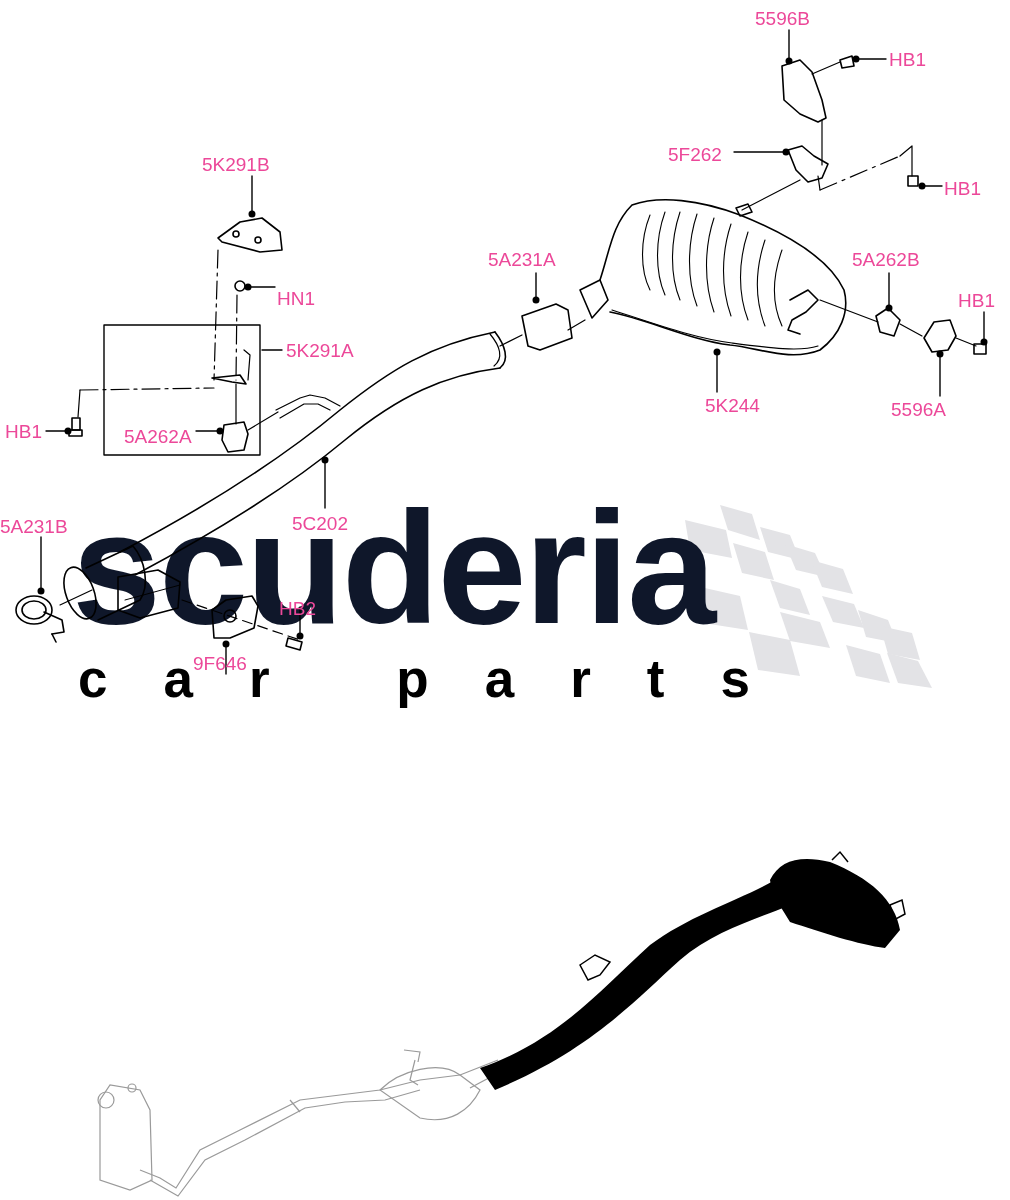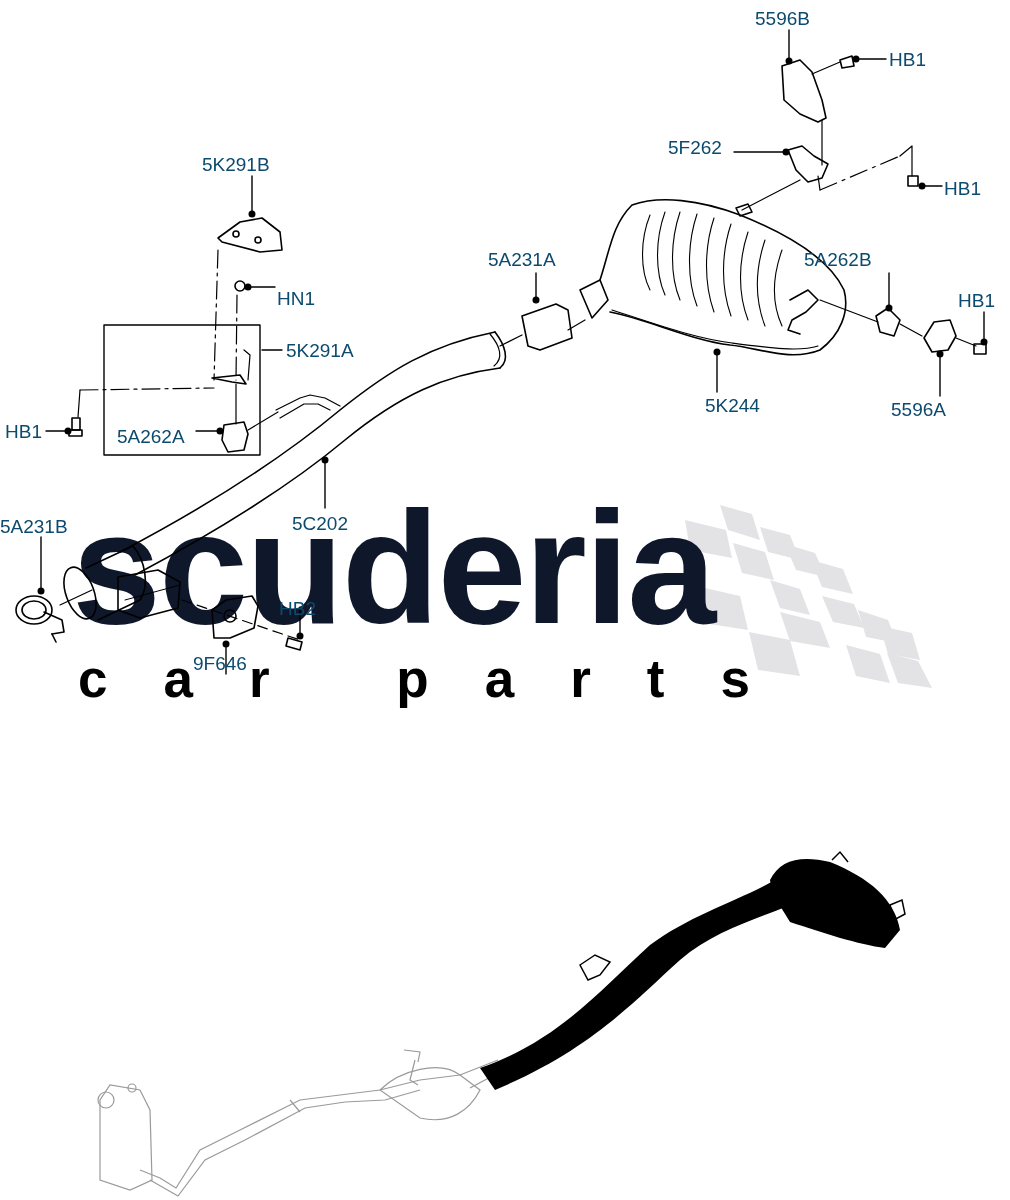--- a/index.html
+++ b/index.html
@@ -1,20 +1,20 @@
 <!DOCTYPE html>
 <html><head>
 <meta charset="utf-8">
 <style>
   html, body { margin: 0; padding: 0; background: #ffffff; }
   body { width: 1010px; height: 1200px; position: relative; overflow: hidden; font-family: "Liberation Sans", sans-serif; }
   #stage { position: absolute; left: 0; top: 0; width: 1010px; height: 1200px; }
   .wm-main { position: absolute; left: 72px; top: 488px; font-family: "Liberation Sans", sans-serif; font-weight: bold; font-size: 160px; color: #0f172a; letter-spacing: -2px; line-height: 1; white-space: nowrap; }
   .wm-sub { position: absolute; left: 78px; top: 652px; font-family: "Liberation Sans", sans-serif; font-weight: bold; font-size: 53px; color: #000000; letter-spacing: 56px; line-height: 1; white-space: nowrap; }
-  .callout { position: absolute; font-family: "Liberation Sans", sans-serif; font-size: 19px; color: #0c4a6e; line-height: 1; white-space: nowrap; cursor: pointer; }
+  .callout { position: absolute; font-family: "Liberation Sans", sans-serif; font-size: 19px; color: #ec4899; line-height: 1; white-space: nowrap; cursor: pointer; }
   svg { position: absolute; left: 0; top: 0; }
 </style>
 </head>
 <body>
 
 <div id="stage">
 
   <svg width="1010" height="1200">
     <g fill="#e3e3e6">
       <polygon points="720,505 752,514 760,540 728,530"></polygon>
@@ -191,29 +191,29 @@
       <path d="M480,1068 C560,1040 600,990 650,945 C690,915 740,900 775,880 L790,905 C760,918 715,930 680,960 C630,1005 590,1050 495,1090 Z" fill="#000"></path>
       <path d="M770,880 C780,860 800,855 830,862 C870,878 895,900 900,930 L885,948 C860,945 820,932 790,922 C780,905 772,895 770,880 Z" fill="#000"></path>
       <path d="M580,965 L595,955 L610,962 L600,975 L588,980 Z" fill="none" stroke="#000" stroke-width="1.5"></path>
       <path d="M890,905 L902,900 L905,914 L894,920 Z" fill="none" stroke="#000" stroke-width="1.5"></path>
       <path d="M832,860 L840,852 L848,862" fill="none" stroke="#000" stroke-width="1.5"></path>
     </g>
   </svg>
 
   <div class="callout" style="left:755px;top:9px">5596B</div>
   <div class="callout" style="left:889px;top:50px">HB1</div>
-  <div class="callout" style="left:668px;top:138px">5F262</div>
+  <div class="callout" style="left:668px;top:145px">5F262</div>
   <div class="callout" style="left:944px;top:179px">HB1</div>
   <div class="callout" style="left:202px;top:155px">5K291B</div>
   <div class="callout" style="left:488px;top:250px">5A231A</div>
-  <div class="callout" style="left:804px;top:250px">5A262B</div>
+  <div class="callout" style="left:852px;top:250px">5A262B</div>
   <div class="callout" style="left:277px;top:289px">HN1</div>
   <div class="callout" style="left:958px;top:291px">HB1</div>
   <div class="callout" style="left:286px;top:341px">5K291A</div>
   <div class="callout" style="left:705px;top:396px">5K244</div>
   <div class="callout" style="left:891px;top:400px">5596A</div>
   <div class="callout" style="left:5px;top:422px">HB1</div>
-  <div class="callout" style="left:117px;top:427px">5A262A</div>
+  <div class="callout" style="left:124px;top:427px">5A262A</div>
   <div class="callout" style="left:292px;top:514px">5C202</div>
   <div class="callout" style="left:0;top:517px">5A231B</div>
   <div class="callout" style="left:279px;top:599px">HB2</div>
   <div class="callout" style="left:193px;top:654px">9F646</div>
 </div>
 
 </body></html>

